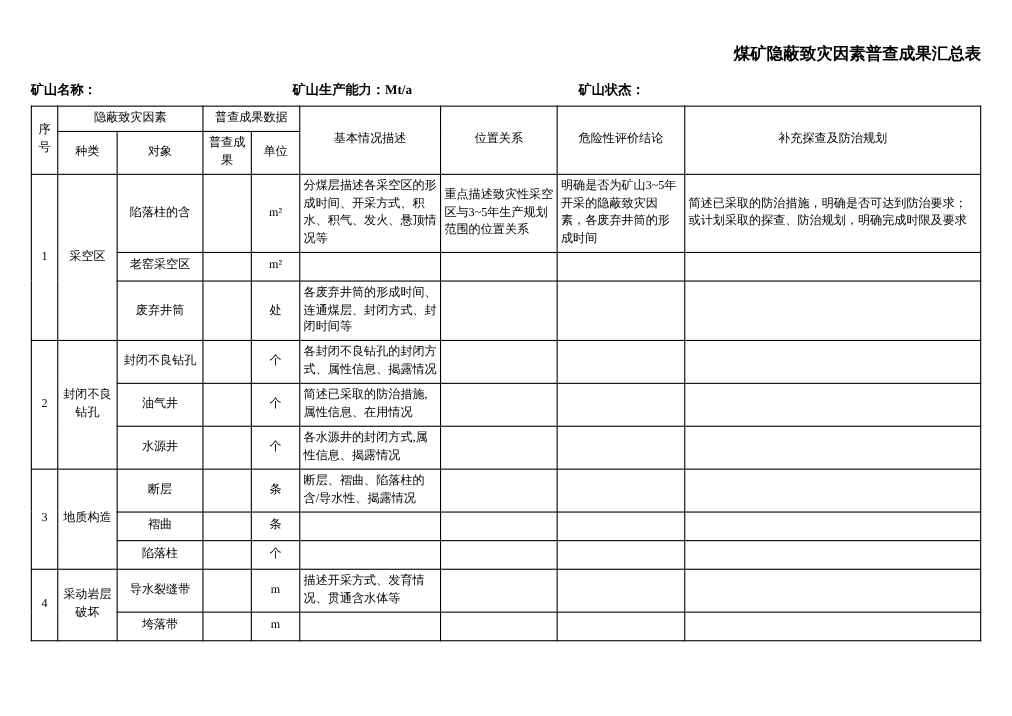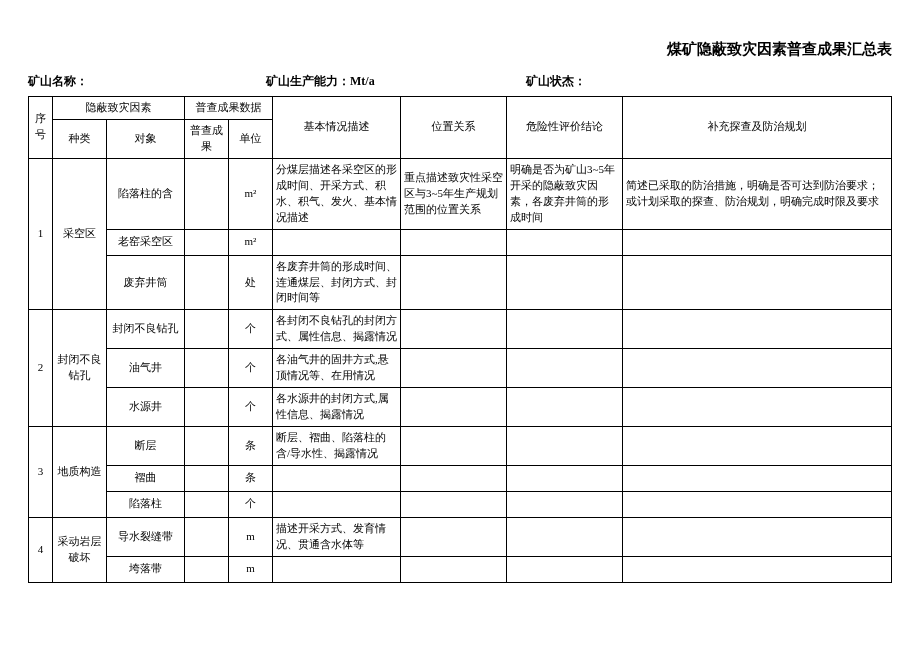--- a/index.html
+++ b/index.html
@@ -98,21 +98,21 @@
     </tr>
   </thead>
   <tbody>
 
     <tr class="tall">
       <td rowspan="3">1</td>
       <td rowspan="3">采空区</td>
       <td>陷落柱的含</td>
       <td></td>
       <td>m²</td>
-      <td class="left">分煤层描述各采空区的形成时间、开采方式、积水、积气、发火、基本情况描述</td>
+      <td class="left">分煤层描述各采空区的形成时间、开采方式、积水、积气、发火、悬顶情况等</td>
       <td class="left">重点描述致灾性采空区与3~5年生产规划范围的位置关系</td>
       <td class="left">明确是否为矿山3~5年开采的隐蔽致灾因素，各废弃井筒的形成时间</td>
       <td class="left">简述已采取的防治措施，明确是否可达到防治要求；或计划采取的探查、防治规划，明确完成时限及要求</td>
     </tr>
     <tr class="short">
       <td>老窑采空区</td>
       <td></td>
       <td>m²</td>
       <td class="left"></td>
       <td></td>
@@ -137,21 +137,21 @@
       <td>个</td>
       <td class="left">各封闭不良钻孔的封闭方式、属性信息、揭露情况</td>
       <td></td>
       <td></td>
       <td></td>
     </tr>
     <tr>
       <td>油气井</td>
       <td></td>
       <td>个</td>
-      <td class="left">各油气井的固井方式,悬顶情况等、在用情况</td>
+      <td class="left">简述已采取的防治措施,属性信息、在用情况</td>
       <td></td>
       <td></td>
       <td></td>
     </tr>
     <tr>
       <td>水源井</td>
       <td></td>
       <td>个</td>
       <td class="left">各水源井的封闭方式,属性信息、揭露情况</td>
       <td></td>

